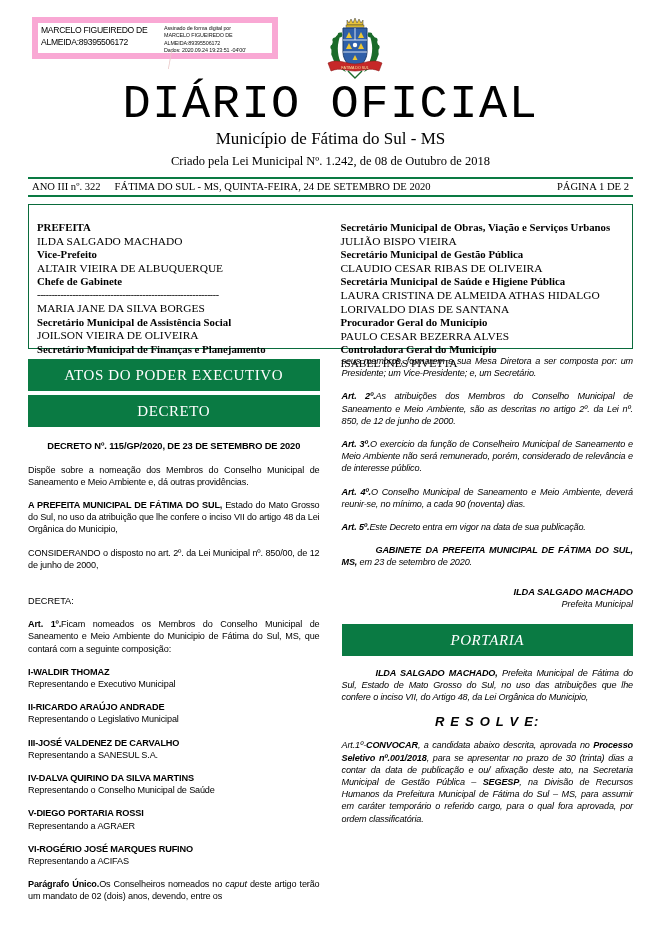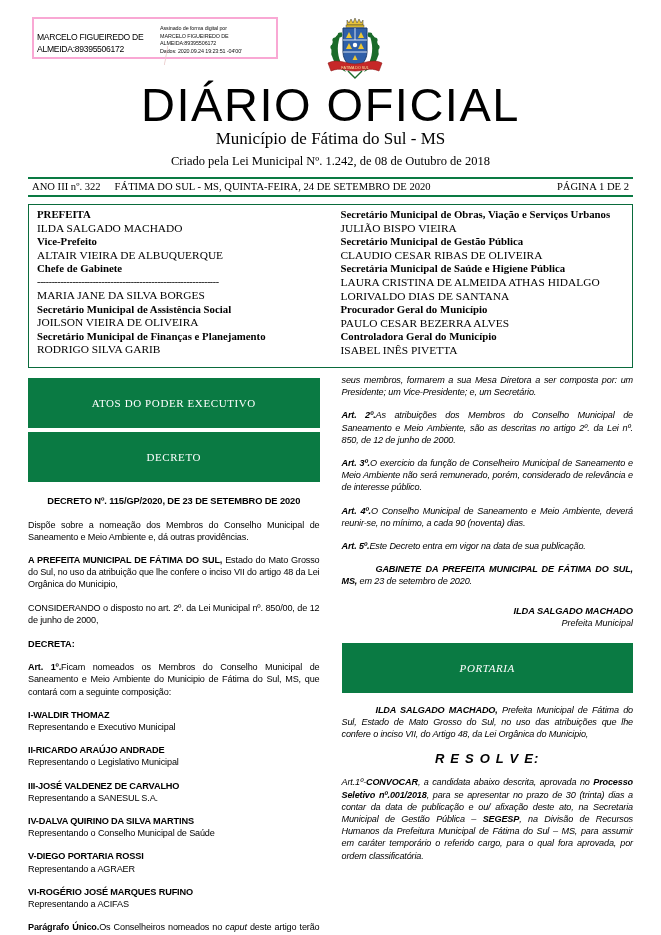--- a/index.html
+++ b/index.html
@@ -13,22 +13,22 @@
     overflow: hidden;
     position: relative;
   }
   .page { position: relative; width: 661px; height: 935px; padding: 0 28px; }
 
   
   .topstrip { position: relative; height: 78px; }
   .sigbox {
     position: absolute; left: 4px; top: 17px;
     width: 246px; height: 42px;
-    border: 2px solid #f9a8d4;
-    display: flex; align-items: flex-end;
+    border: 6px solid #f9a8d4;
+    display: flex; align-items: flex-start;
     padding: 2px 3px;
   }
   .signame {
     font-family: "Liberation Sans", sans-serif;
     font-size: 8.6px; line-height: 11.5px;
     letter-spacing: -0.3px;
     color: #000; width: 120px; flex: none;
   }
   .sigdetail {
     font-family: "Liberation Sans", sans-serif;
@@ -42,21 +42,21 @@
     font-family: "Liberation Serif", serif;
     transform: scaleX(.5);
   }
 
   
   .crest { position: absolute; left: 296px; top: 14px; width: 62px; height: 68px; }
 
   
   .masthead { text-align: center; margin-top: 2px; }
   .doTitle {
-    font-family: Liberation Sans, sans-serif;
+    font-family: Liberation Mono, monospace;
     font-size: 47px; line-height: 50px;
     letter-spacing: 1.5px; font-weight: 400;
   }
   .doSub {
     font-family: "Liberation Serif", serif;
     font-size: 17px; line-height: 21px; margin-top: -2px;
   }
   .doLaw {
     font-family: "Liberation Serif", serif;
     font-size: 12.5px; line-height: 17px; margin-top: 4px;
@@ -74,22 +74,22 @@
   }
   .infoL { white-space: nowrap; }
   .infoC { white-space: nowrap; padding-left: 14px; }
   .infoR { margin-left: auto; white-space: nowrap; }
 
   
   .officials {
     margin-top: 7px;
     border: 1.6px solid #0a6b3c;
     display: flex;
-    padding: 3px 0 3px 0;
-    height: 164px;
+    padding: 16px 0 3px 0;
+    height: 145px;
   }
   .offcol { width: 50%; padding: 0 8px; }
   .offcol.right { padding-left: 10px; }
   .offrole {
     font-family: "Liberation Serif", serif;
     font-weight: bold; font-size: 10.8px; line-height: 13.6px;
   }
   .offname {
     font-family: "Liberation Serif", serif;
     font-size: 11.4px; line-height: 13.6px;
@@ -103,23 +103,23 @@
   
   .cols { display: flex; margin-top: 6px; }
   .col { width: 50%; }
   .col.left { padding-right: 11px; }
   .col.right { padding-left: 11px; font-style: italic; }
 
   .greenbar {
     background: #0a7a43; color: #ffffff;
     text-align: center;
     font-family: "Liberation Serif", serif;
-    font-size: 11px; line-height: 14px;
+    font-size: 15px; line-height: 14px;
     letter-spacing: 0.6px;
-    padding: 18px 0;
+    padding: 9px 0;
     margin: 4px 0 0 0;
   }
 
   .doctitle {
     font-family: "Liberation Sans", sans-serif;
     font-weight: bold; font-size: 9.3px; line-height: 12.5px;
     text-align: center; margin-top: 13px;
     letter-spacing: -0.1px;
   }
   p.body {
@@ -135,22 +135,22 @@
     font-weight: bold; font-size: 9.2px; line-height: 12.2px;
     margin: 11px 0 0 0; letter-spacing: -0.15px;
   }
   .memrep {
     font-family: "Liberation Sans", sans-serif;
     font-size: 9.1px; line-height: 12.2px; margin: 0;
     letter-spacing: -0.15px;
   }
   .decreta {
     font-family: "Liberation Sans", sans-serif;
-    font-weight: bold; font-size: 9.2px; line-height: 12.2px;
-    margin: 12px 0 0 0;
+    font-weight: normal; font-size: 9.2px; line-height: 12.2px;
+    margin: 24px 0 0 0;
   }
   .signblock { margin-top: 17px; text-align: right; }
   .signname {
     font-family: "Liberation Sans", sans-serif;
     font-weight: bold; font-size: 9.3px; line-height: 12px;
     letter-spacing: -0.1px;
   }
   .signrole {
     font-family: "Liberation Sans", sans-serif;
     font-size: 9px; line-height: 12px;

